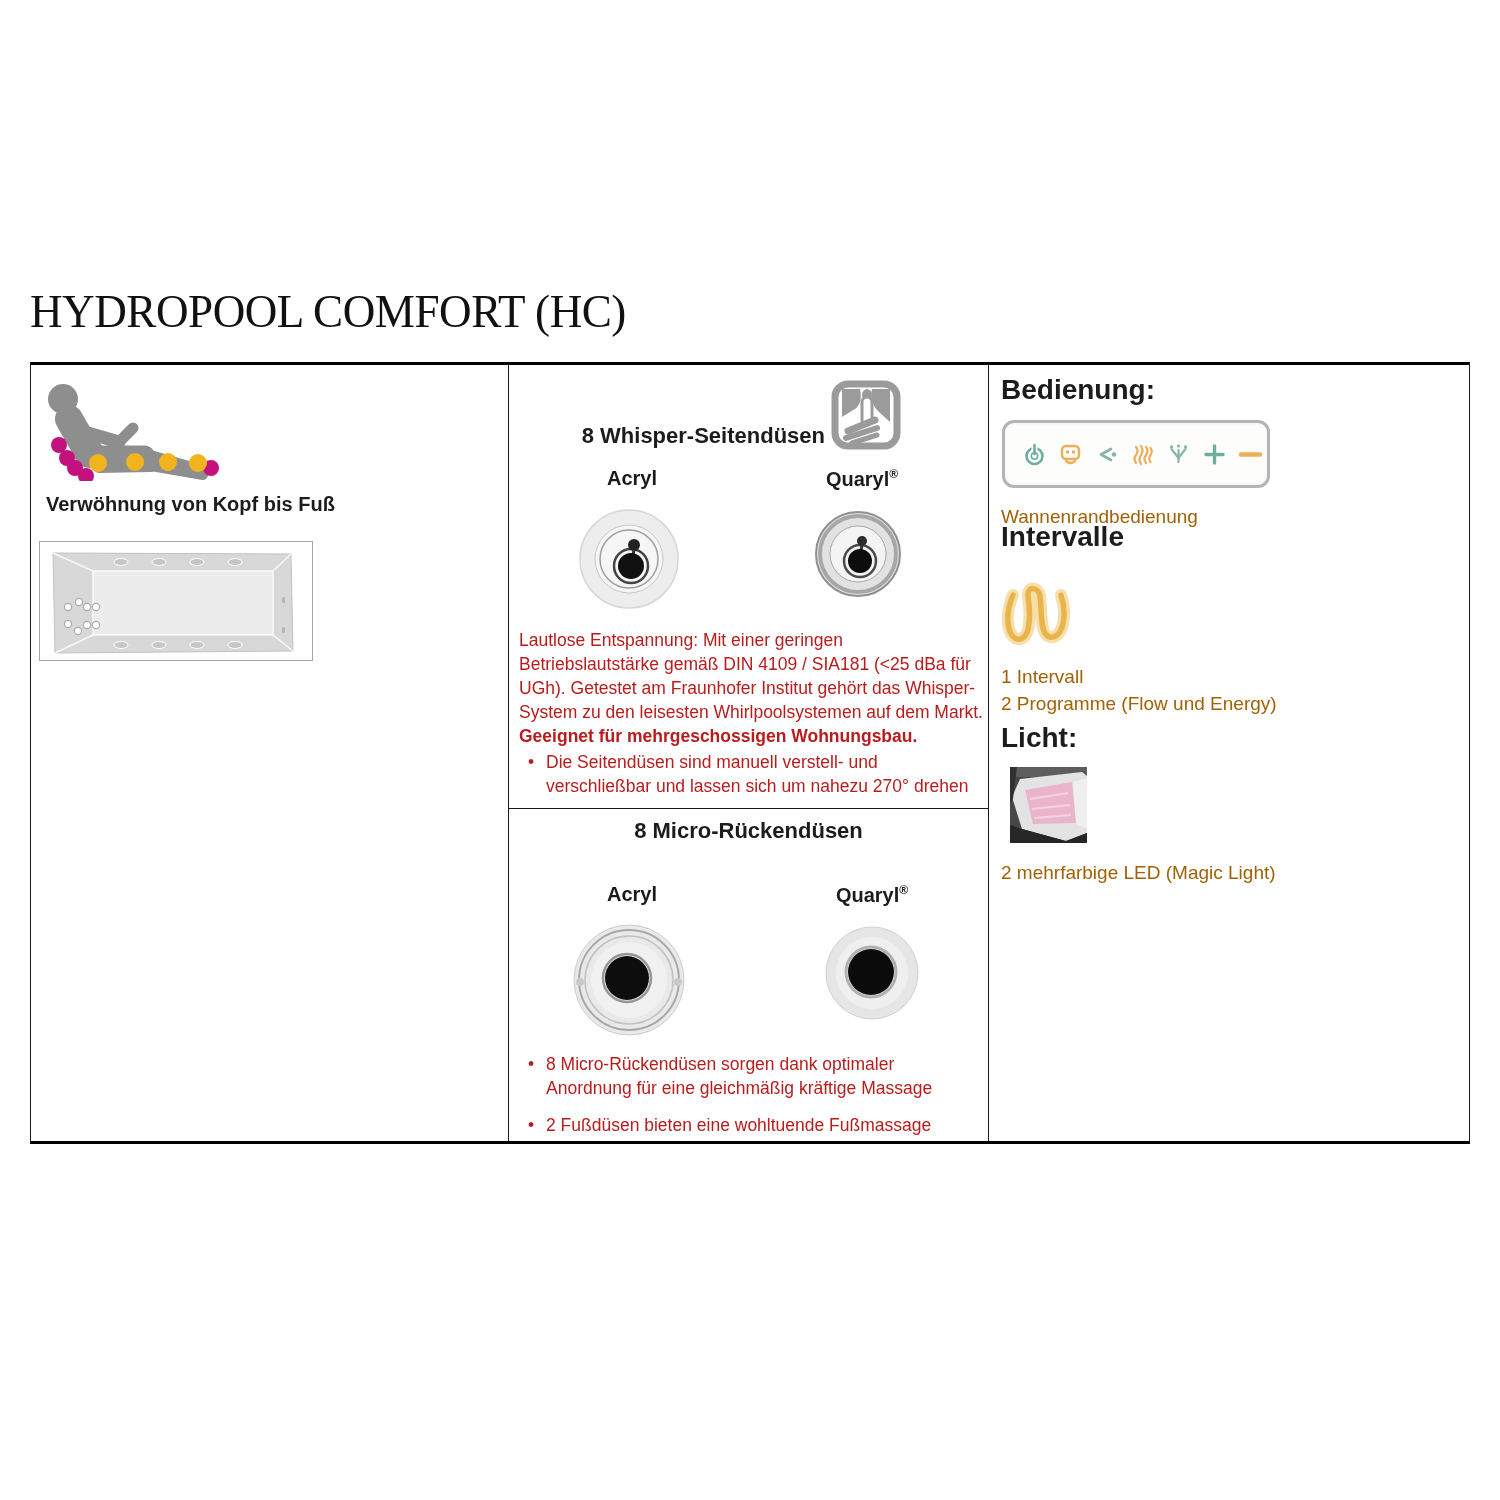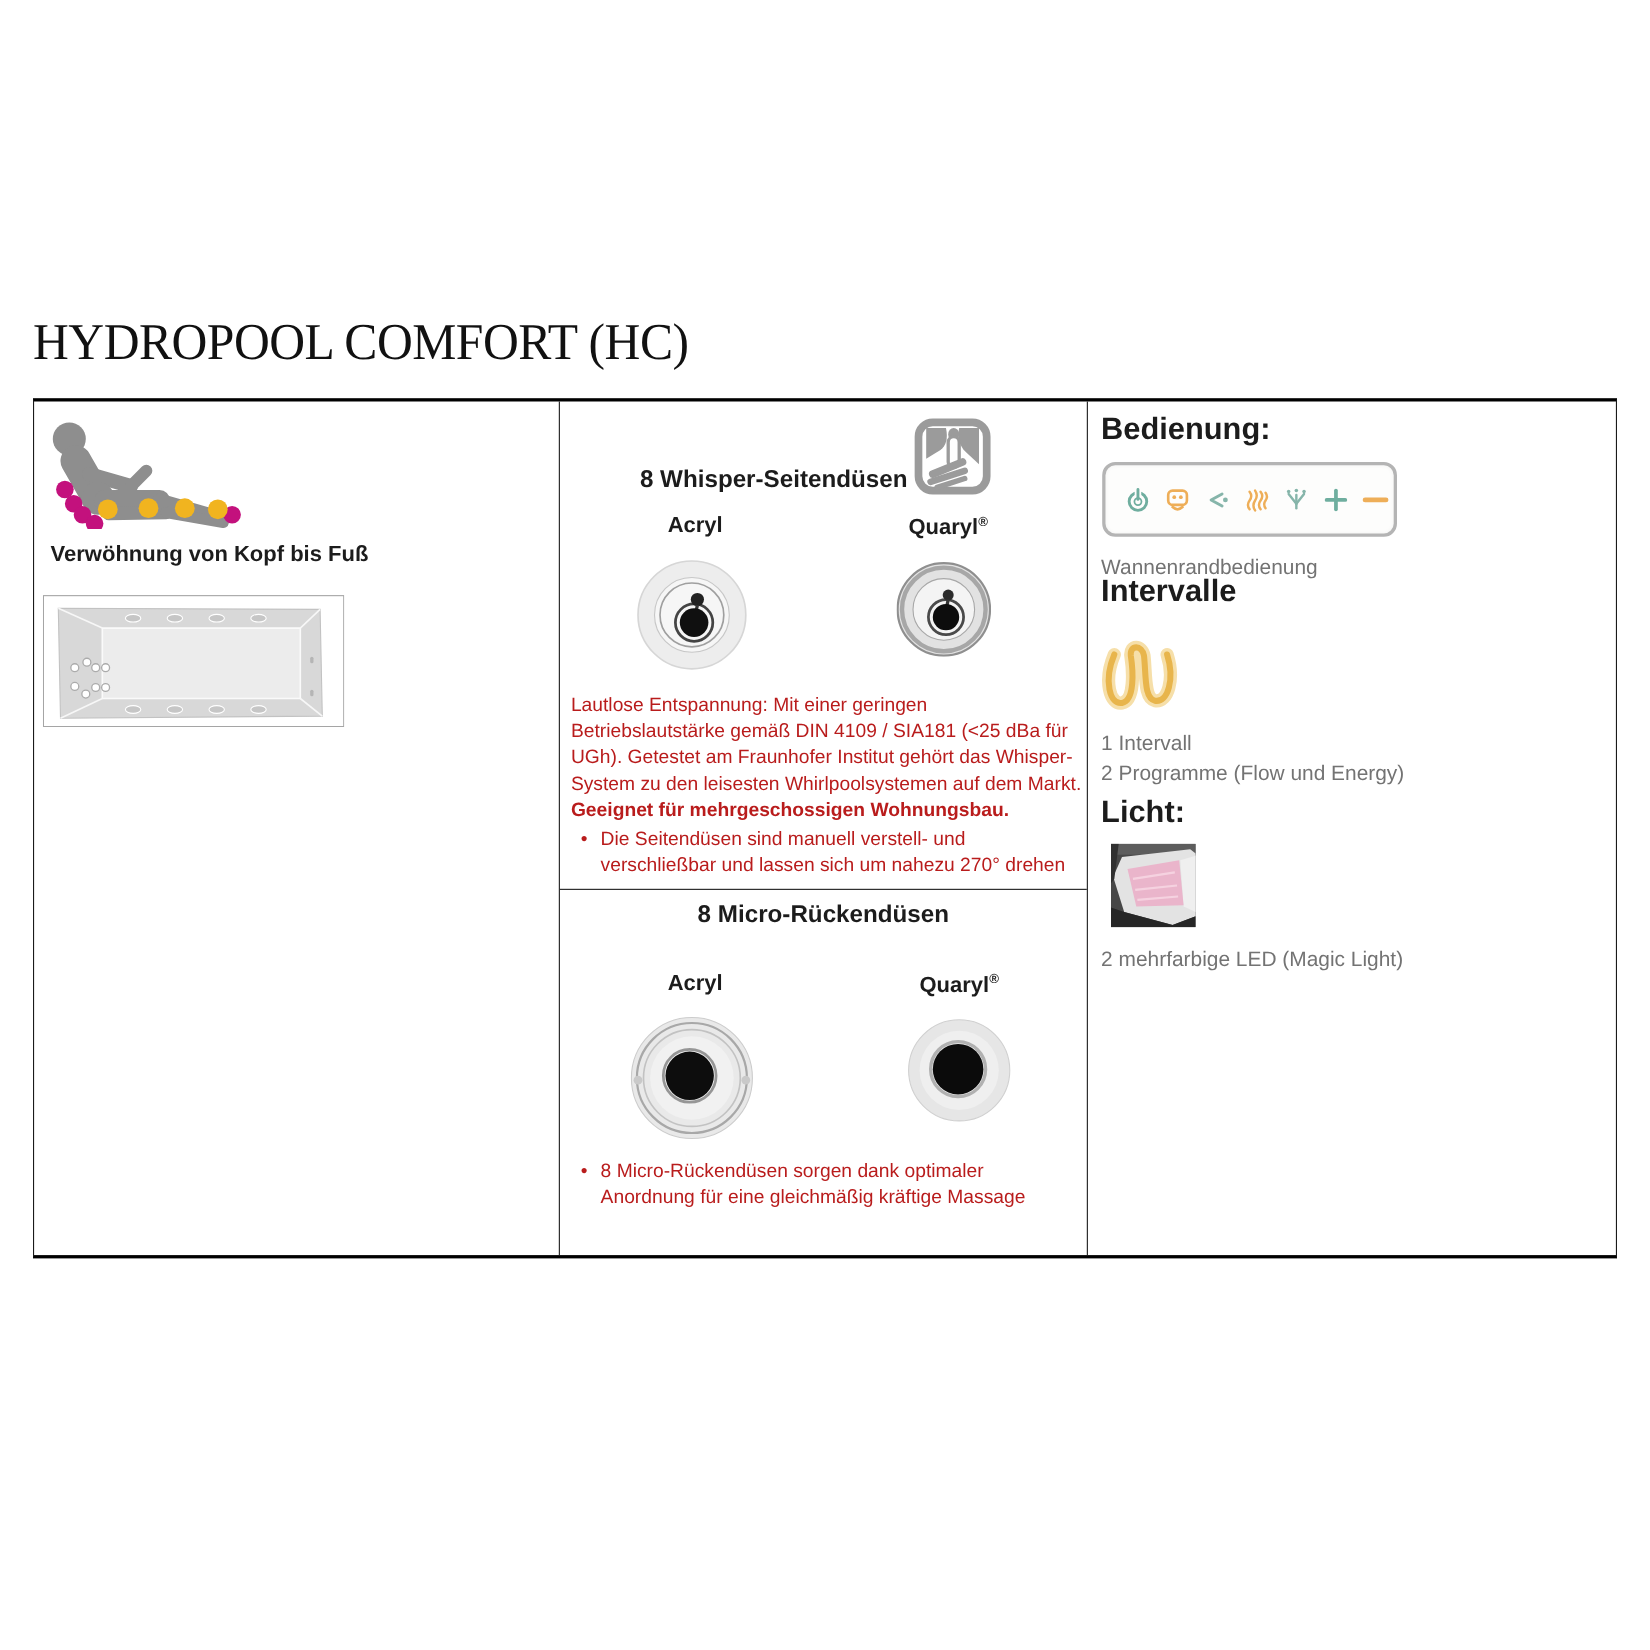--- a/index.html
+++ b/index.html
@@ -36,21 +36,21 @@
   .mat-label sup{font-size:12px;}
   .body-text{font-size:17.5px;line-height:24px;color:#b91c1c;}
   .para-wrap{left:10px;top:263px;width:464px;}
   .bullet{position:relative;padding-left:27px;}
   .bullet::before{content:"•";position:absolute;left:9px;top:0;}
   .bullets-wrap{left:10px;top:243px;width:464px;}
   .bullets-wrap .bullet + .bullet{margin-top:13px;}
   .bold{font-weight:700;}
   
   .fn-heading{font-size:28px;font-weight:700;line-height:30px;}
-  .fn-text{font-size:19px;line-height:27px;color:#737373;}
+  .fn-text{font-size:19px;line-height:27px;color:#a16207;}
   .panel{left:13px;top:55px;width:268px;height:68px;border:3px solid #b4b4b4;border-radius:12px;
          background:#fdfdfc;box-sizing:border-box;display:flex;align-items:center;
          padding-left:16px;gap:9px;box-shadow:inset 0 0 4px rgba(0,0,0,.05);}
   .panel-ic{width:27px;height:27px;flex:0 0 27px;}
   
   .tub-frame{left:8px;top:176px;}
   .light-photo{left:21px;top:402px;}
 </style>
 </head>
 <body>
@@ -211,20 +211,21 @@
 
           <svg class="abs" style="left:316px;top:117px;" width="94" height="94" viewBox="0 0 94 94">
             <circle cx="47" cy="47" r="46" fill="#e6e6e6" stroke="#d0d0d0"></circle>
             <circle cx="47" cy="47" r="36" fill="#efefef"></circle>
             <circle cx="46" cy="46" r="25" fill="none" stroke="#666666" stroke-width="3" opacity=".45"></circle>
             <circle cx="46" cy="46" r="23" fill="#0b0b0b"></circle>
           </svg>
 
           <div class="abs bullets-wrap body-text">
             <div class="bullet">8 Micro-Rückendüsen sorgen dank optimaler Anordnung für eine gleichmäßig kräftige Massage</div>
+            <div class="bullet">2 Fußdüsen bieten eine wohltuende Fußmassage</div>
           </div>
         </div>
       </div>
 
       <div class="bcell c3">
 
         <div class="abs fn-heading" style="left:12px;top:10px;">Bedienung:</div>
 
         <div class="abs panel">
           <svg class="panel-ic" viewBox="0 0 27 27">

